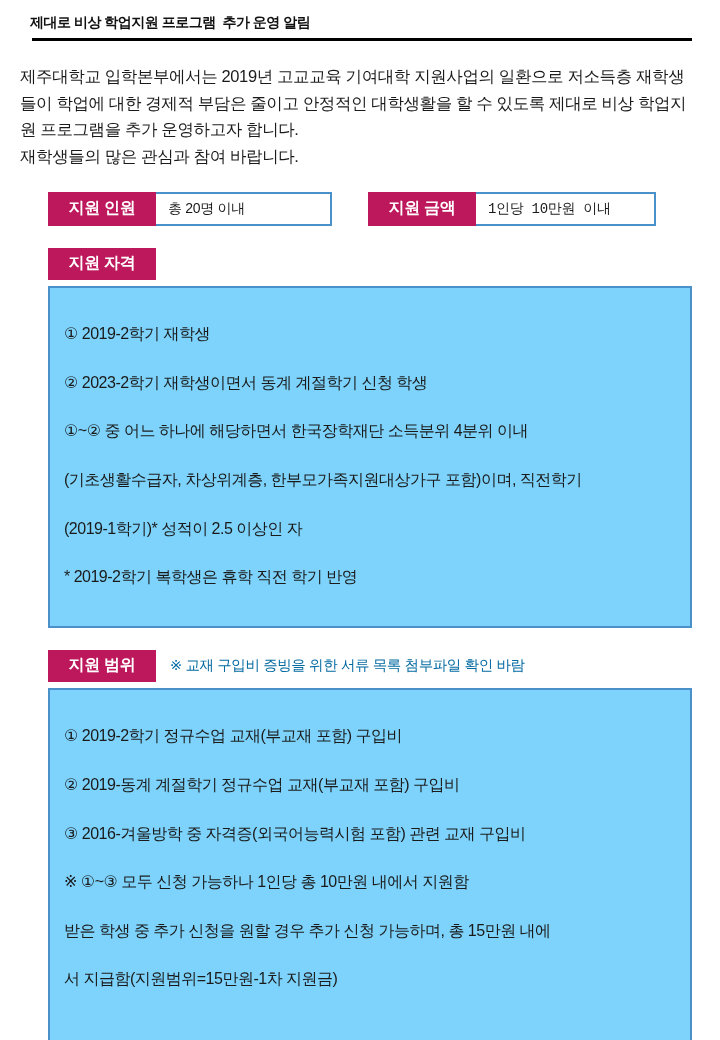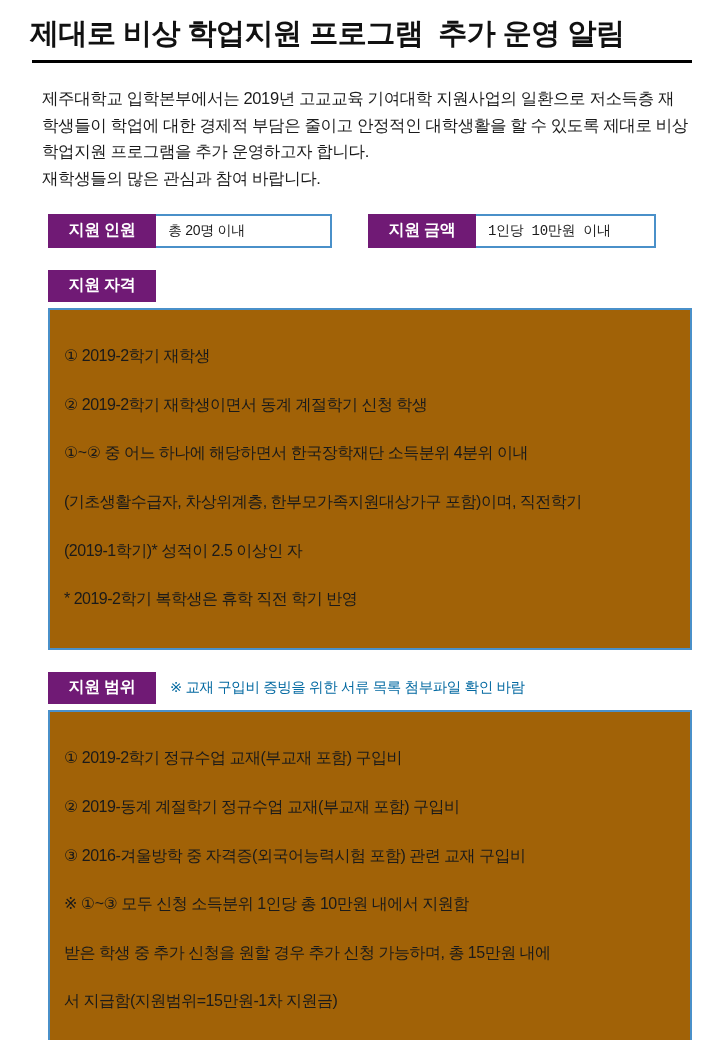--- a/index.html
+++ b/index.html
@@ -21,48 +21,48 @@
     position: relative;
     box-sizing: border-box;
     padding: 0 18px;
   }
 
   
   .title-wrap {
     padding: 14px 8px 6px 12px;
   }
   .title {
-    font-size: 29px;
+    font-size: 14px;
     font-weight: bold;
     letter-spacing: -0.5px;
     color: #111111;
     white-space: pre;
   }
   .title-rule {
     height: 3px;
     background: #000000;
     margin: 6px 2px 0 2px;
   }
 
   
   .intro {
-    margin: 16px 14px 0 24px;
+    margin: 16px 14px 0 2px;
     font-size: 16.5px;
     line-height: 1.62;
     letter-spacing: -0.4px;
     color: #1a1a1a;
     white-space: pre-line;
   }
 
   
   .chip {
     display: inline-flex;
     align-items: center;
     justify-content: center;
-    background: #701a75;
+    background: #be185d;
     color: #ffffff;
     font-size: 16px;
     font-weight: bold;
     letter-spacing: -0.3px;
     padding: 6px 14px;
     box-sizing: border-box;
   }
 
   
   .pair-row {
@@ -115,21 +115,21 @@
     letter-spacing: -0.4px;
   }
   .section-body {
     border: 2px solid #4a90c9;
     padding: 10px 14px 12px 14px;
     font-size: 16px;
     line-height: 1.52;
     letter-spacing: -0.5px;
     white-space: pre-line;
     box-sizing: border-box;
-    background: #a16207;
+    background: #7dd3fc;
   }
   .section-body .line { display: block; }
 </style>
 </head>
 <body>
 
 <div class="page">
 
   <div class="title-wrap">
     <div class="title">제대로 비상 학업지원 프로그램  추가 운영 알림</div>
@@ -149,37 +149,37 @@
       <div class="value-box">1인당 10만원 이내</div>
     </div>
   </div>
 
   <div class="section">
     <div class="section-head">
       <div class="chip">지원 자격</div>
     </div>
     <div class="section-body">
       <span class="line">① 2019-2학기 재학생</span>
-      <span class="line">② 2019-2학기 재학생이면서  동계 계절학기 신청 학생</span>
+      <span class="line">② 2023-2학기 재학생이면서  동계 계절학기 신청 학생</span>
       <span class="line">①~② 중 어느 하나에 해당하면서  한국장학재단 소득분위 4분위 이내</span>
       <span class="line">(기초생활수급자, 차상위계층, 한부모가족지원대상가구 포함)이며, 직전학기</span>
       <span class="line">(2019-1학기)* 성적이  2.5 이상인 자</span>
       <span class="line"> * 2019-2학기 복학생은 휴학 직전 학기 반영</span>
     </div>
   </div>
 
   <div class="section">
     <div class="section-head">
       <div class="chip">지원 범위</div>
       <div class="section-note">※ 교재 구입비 증빙을 위한 서류 목록 첨부파일 확인 바람</div>
     </div>
     <div class="section-body">
       <span class="line">① 2019-2학기 정규수업 교재(부교재 포함) 구입비</span>
       <span class="line">② 2019-동계 계절학기 정규수업 교재(부교재 포함) 구입비</span>
       <span class="line">③ 2016-겨울방학 중 자격증(외국어능력시험 포함) 관련 교재 구입비</span>
-      <span class="line">※ ①~③ 모두 신청 소득분위 1인당 총 10만원 내에서 지원함</span>
+      <span class="line">※ ①~③ 모두 신청 가능하나 1인당 총 10만원 내에서 지원함</span>
       <span class="line">받은 학생 중 추가 신청을 원할 경우 추가 신청 가능하며, 총 15만원 내에</span>
       <span class="line">서 지급함(지원범위=15만원-1차  지원금)</span>
       
     </div>
   </div>
 
 </div>
 
 </body></html>

